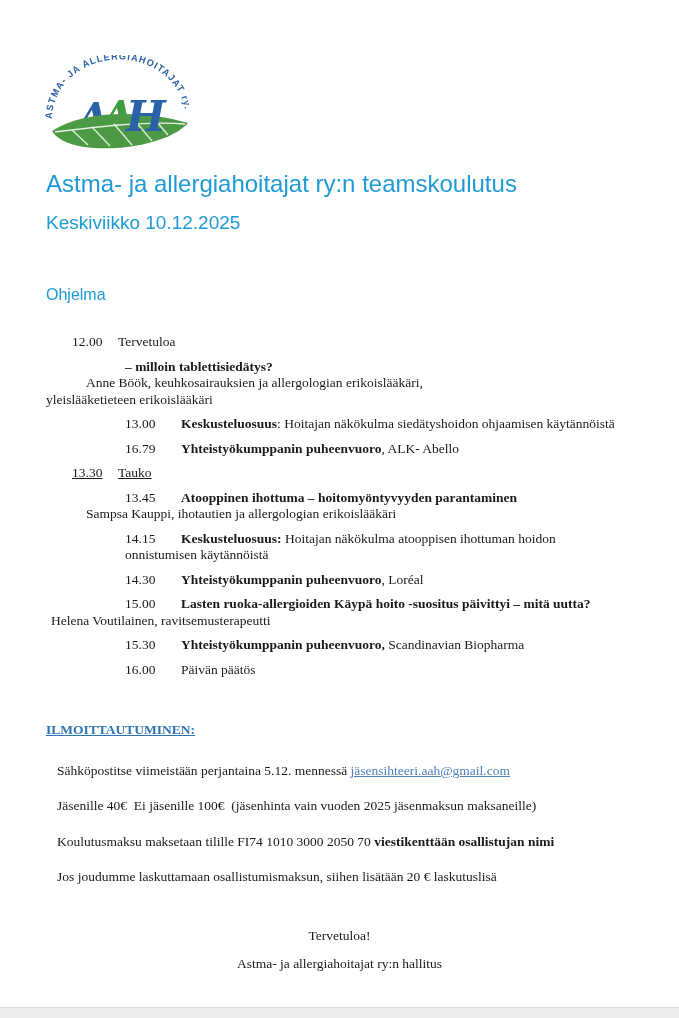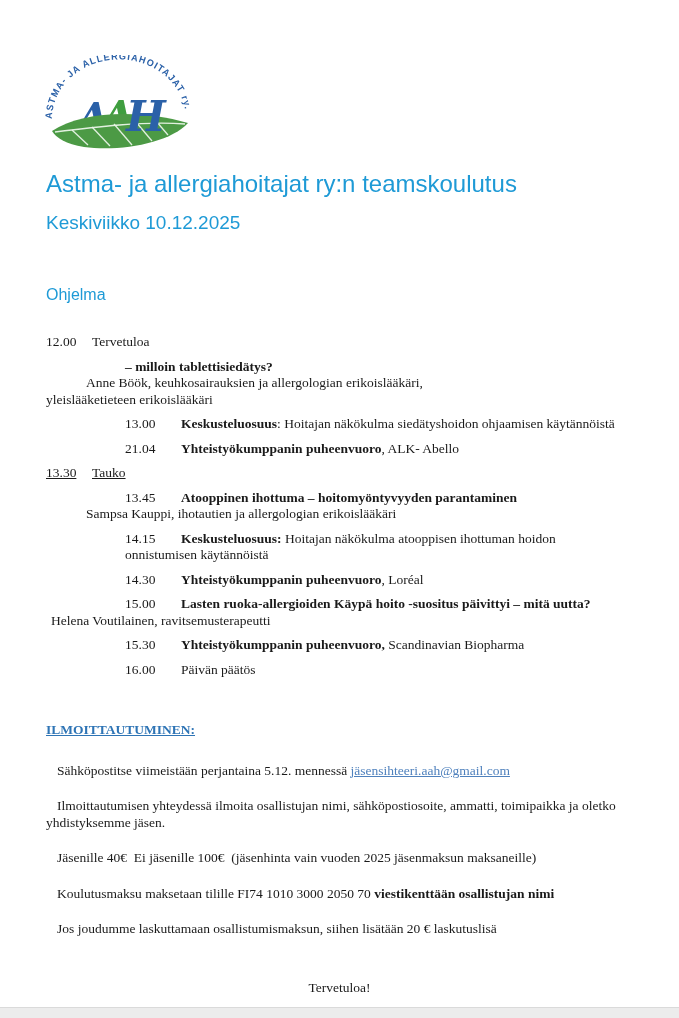--- a/index.html
+++ b/index.html
@@ -32,21 +32,21 @@
     margin:0 0 0 46px;
   }
   .h-title  { font-size:24px; line-height:28px; margin-top:20px; }
   .h-date   { font-size:19px; line-height:23px; margin-top:13px; }
   .h-program{ font-size:16px; line-height:24px; margin-top:49px; }
 
   
   .schedule { margin-top:27px; }
   .sentry { margin-bottom:8px; }
   .line { white-space:nowrap; }
-  .lv0 { padding-left:46px;  display:flex; }
+  .lv0 { padding-left:72px;  display:flex; }
   .lv0 .time { width:46px; flex:none; }
   .lv1 { padding-left:125px; display:flex; }
   .lv1 .time { width:56px; flex:none; }
   .at-time    { padding-left:125px; }
   .at-speaker { padding-left:86px; }
   .at-margin  { padding-left:46px; }
   .at-helena  { padding-left:51px; }
   .b { font-weight:bold; }
   .u { text-decoration:underline; }
 
@@ -117,21 +117,21 @@
 
     <div class="sentry">
       <div class="line lv1">
           <span class="time">13.00</span>
           <span><span class="b">Keskusteluosuus</span><span>: Hoitajan näkökulma siedätyshoidon ohjaamisen käytännöistä</span></span>
         </div>
     </div>
 
     <div class="sentry">
       <div class="line lv1">
-          <span class="time">21.04</span>
+          <span class="time">16.79</span>
           <span><span class="b">Yhteistyökumppanin puheenvuoro</span><span>, ALK- Abello</span></span>
         </div>
     </div>
 
     <div class="sentry">
       <div class="line lv0">
           <span class="time u">13.30</span>
           <span class="u">Tauko</span>
         </div>
     </div>
@@ -181,21 +181,20 @@
         </div>
     </div>
 
   </div>
 
   <div class="registration">
     <div class="reg-heading">ILMOITTAUTUMINEN:</div>
 
     <p class="reg-para"><span>Sähköpostitse viimeistään perjantaina 5.12. mennessä </span><a class="email">jäsensihteeri.aah@gmail.com</a></p>
 
-    <p class="reg-para">Ilmoittautumisen yhteydessä ilmoita osallistujan nimi, sähköpostiosoite, ammatti, toimipaikka ja oletko yhdistyksemme jäsen.</p>
 
     <p class="reg-para pre">Jäsenille 40€  Ei jäsenille 100€  (jäsenhinta vain vuoden 2025 jäsenmaksun maksaneille)</p>
 
     <p class="reg-para"><span>Koulutusmaksu maksetaan tilille FI74 1010 3000 2050 70 </span><span class="b">viestikenttään osallistujan nimi</span></p>
 
     <p class="reg-para">Jos joudumme laskuttamaan osallistumismaksun, siihen lisätään 20 € laskutuslisä</p>
   </div>
 
   <div class="footer">
     <p>Tervetuloa!</p>

